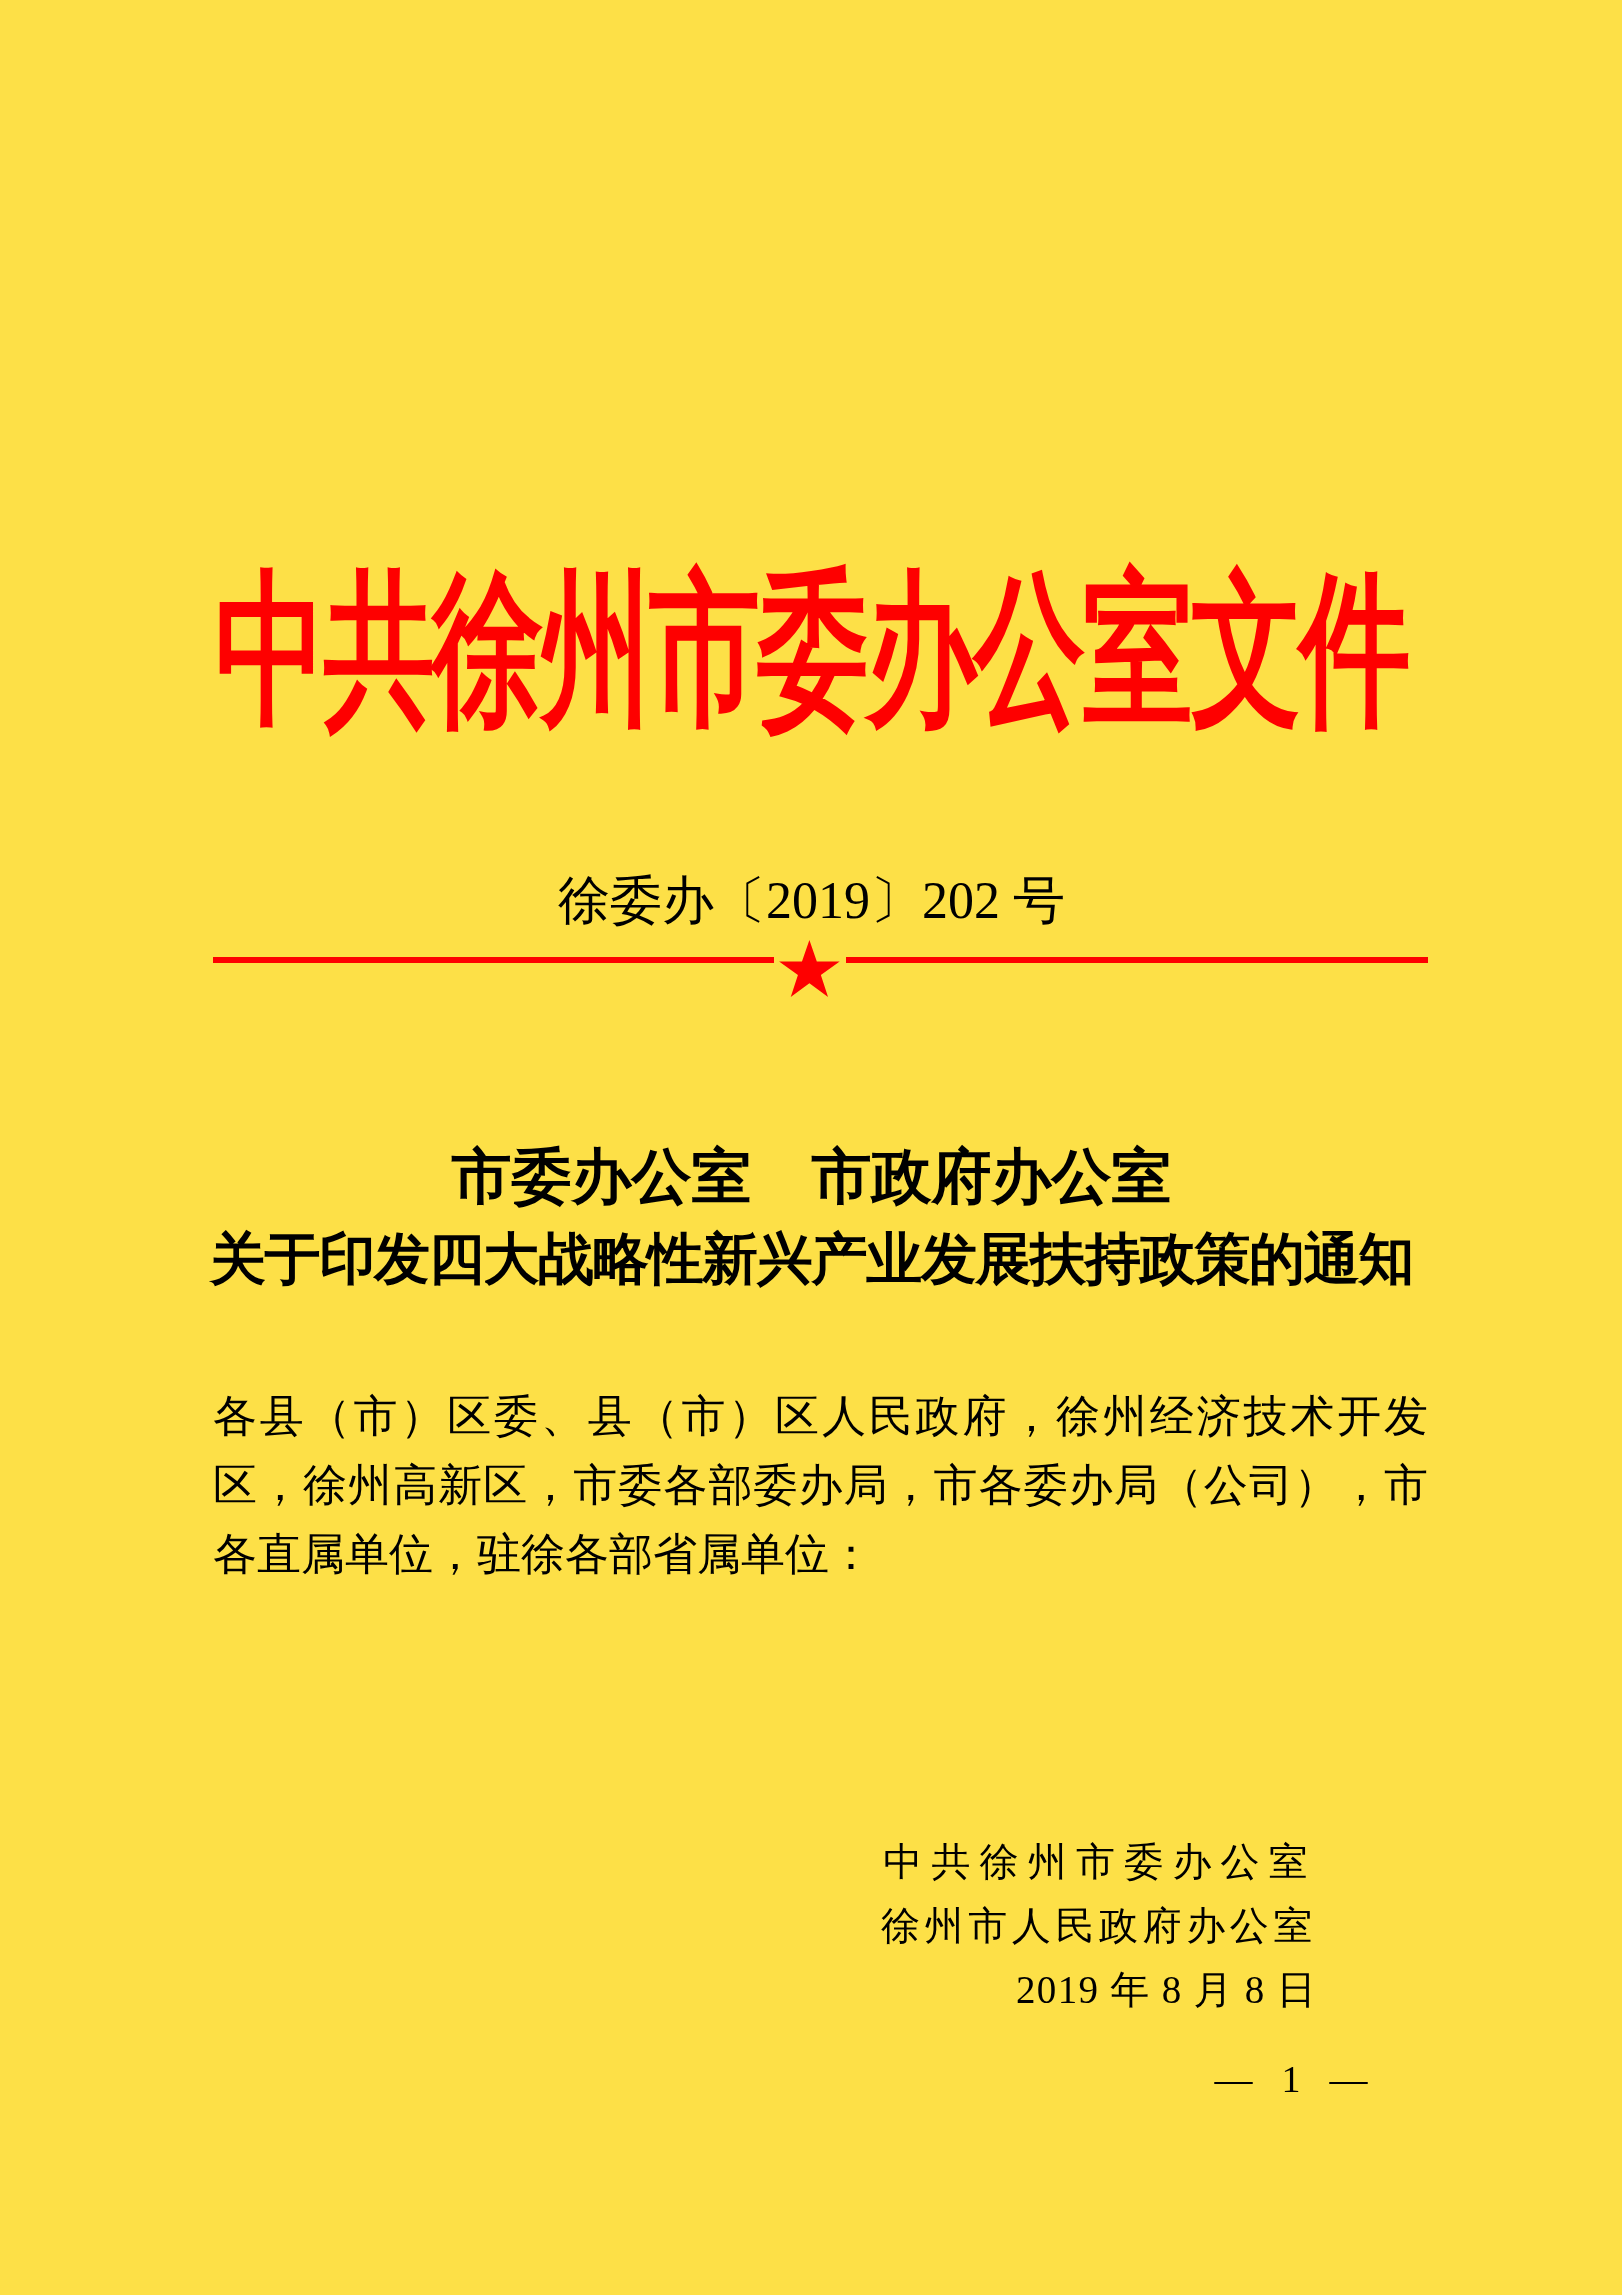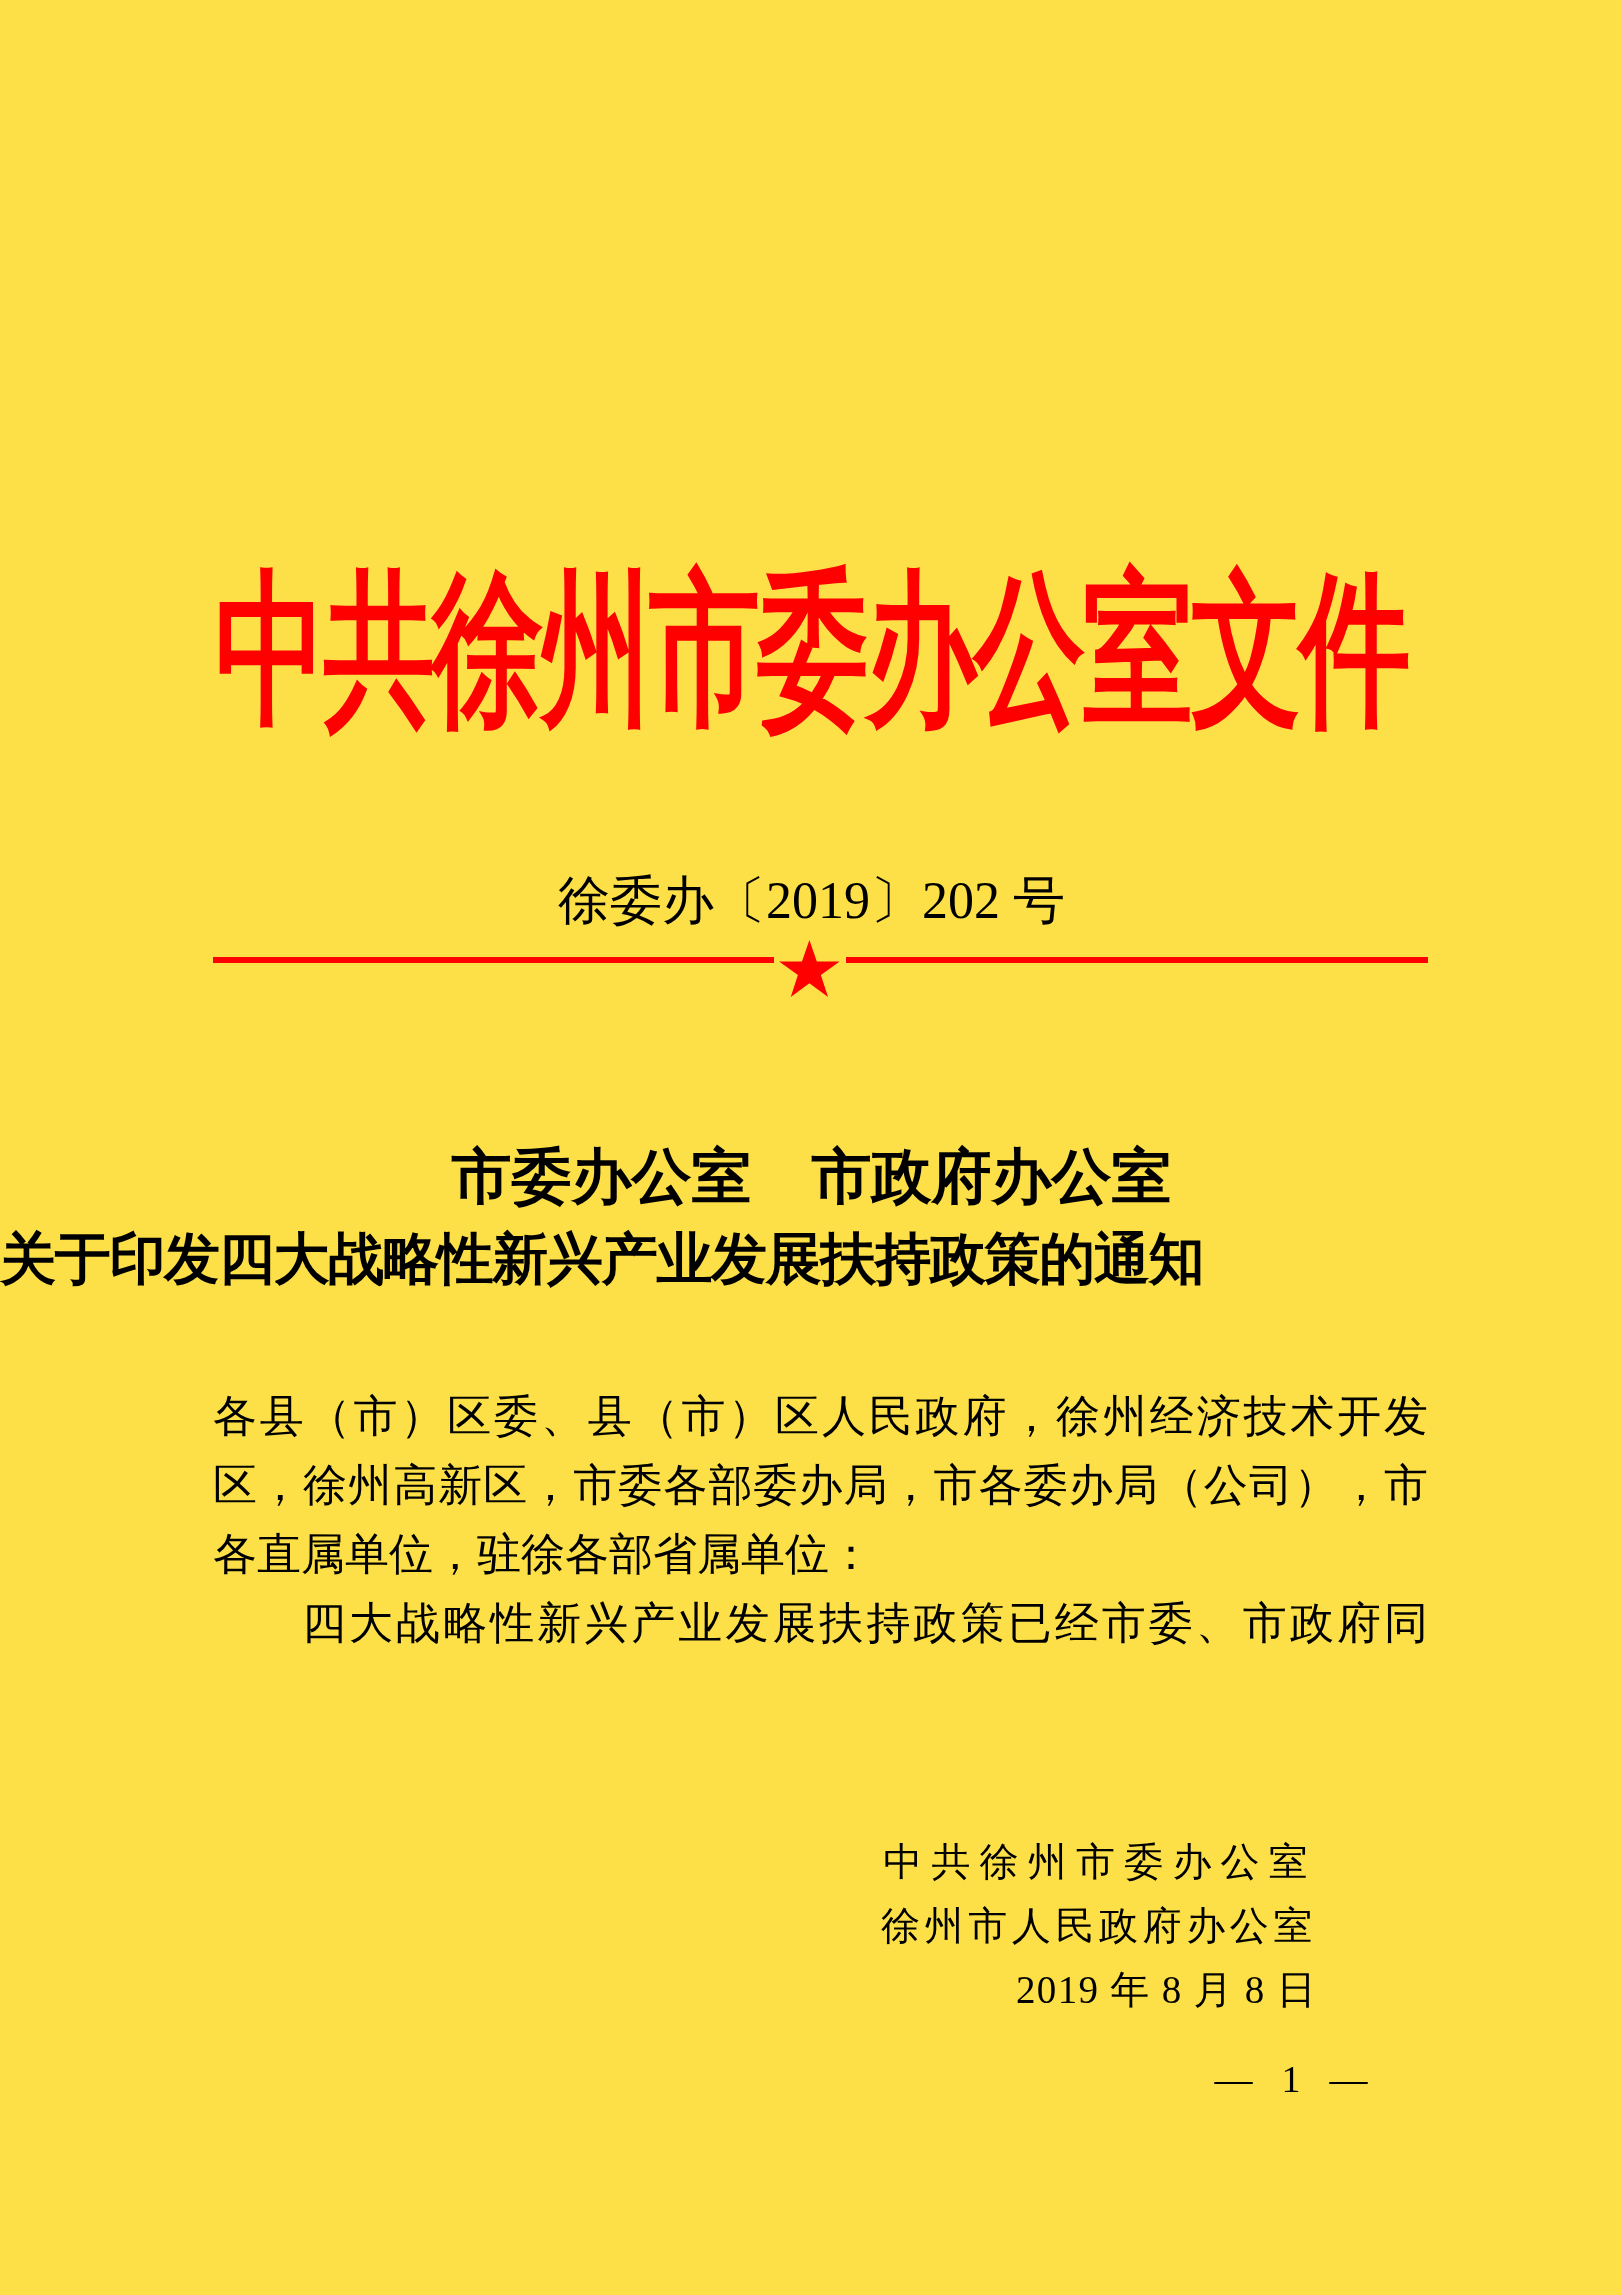--- a/index.html
+++ b/index.html
@@ -39,21 +39,21 @@
   }
   
   .notice-l1{
     position:absolute;left:0;top:1146px;width:100%;height:63px;
     line-height:63px;font-size:60px;font-weight:700;
     text-align:center;white-space:pre;
   }
   .notice-l2{
     position:absolute;left:0;top:1228px;width:100%;height:63px;
     line-height:63px;font-size:56px;font-weight:700;
-    white-space:nowrap;letter-spacing:-1.3px;
+    text-align:center;white-space:nowrap;letter-spacing:-1.3px;
   }
   
   .body-text{
     position:absolute;left:213px;top:1382px;width:1215px;
     font-size:44px;
   }
   .line{height:69px;line-height:69px;white-space:pre;}
   .fill{text-align:justify;text-align-last:justify;text-justify:inter-character;white-space:normal;}
   .indent{text-indent:89px;}
   
@@ -89,21 +89,20 @@
   </div>
 
   <div class="notice-l1">市委办公室　市政府办公室</div>
 
   <div class="notice-l2">关于印发四大战略性新兴产业发展扶持政策的通知</div>
 
   <div class="body-text">
     <div class="line fill">各县（市）区委、县（市）区人民政府，徐州经济技术开发</div>
     <div class="line fill">区，徐州高新区，市委各部委办局，市各委办局（公司），市</div>
     <div class="line">各直属单位，驻徐各部省属单位：</div>
-    <div class="line fill indent">四大战略性新兴产业发展扶持政策已经市委、市政府同</div>
   </div>
 
   <div class="signature">
     <div class="sig-line sig-issuer1">中共徐州市委办公室</div>
     <div class="sig-line sig-issuer2">徐州市人民政府办公室</div>
     <div class="sig-line sig-date">2019 年 8 月 8 日</div>
   </div>
 
   <div class="page-number">— 1 —</div>
 

